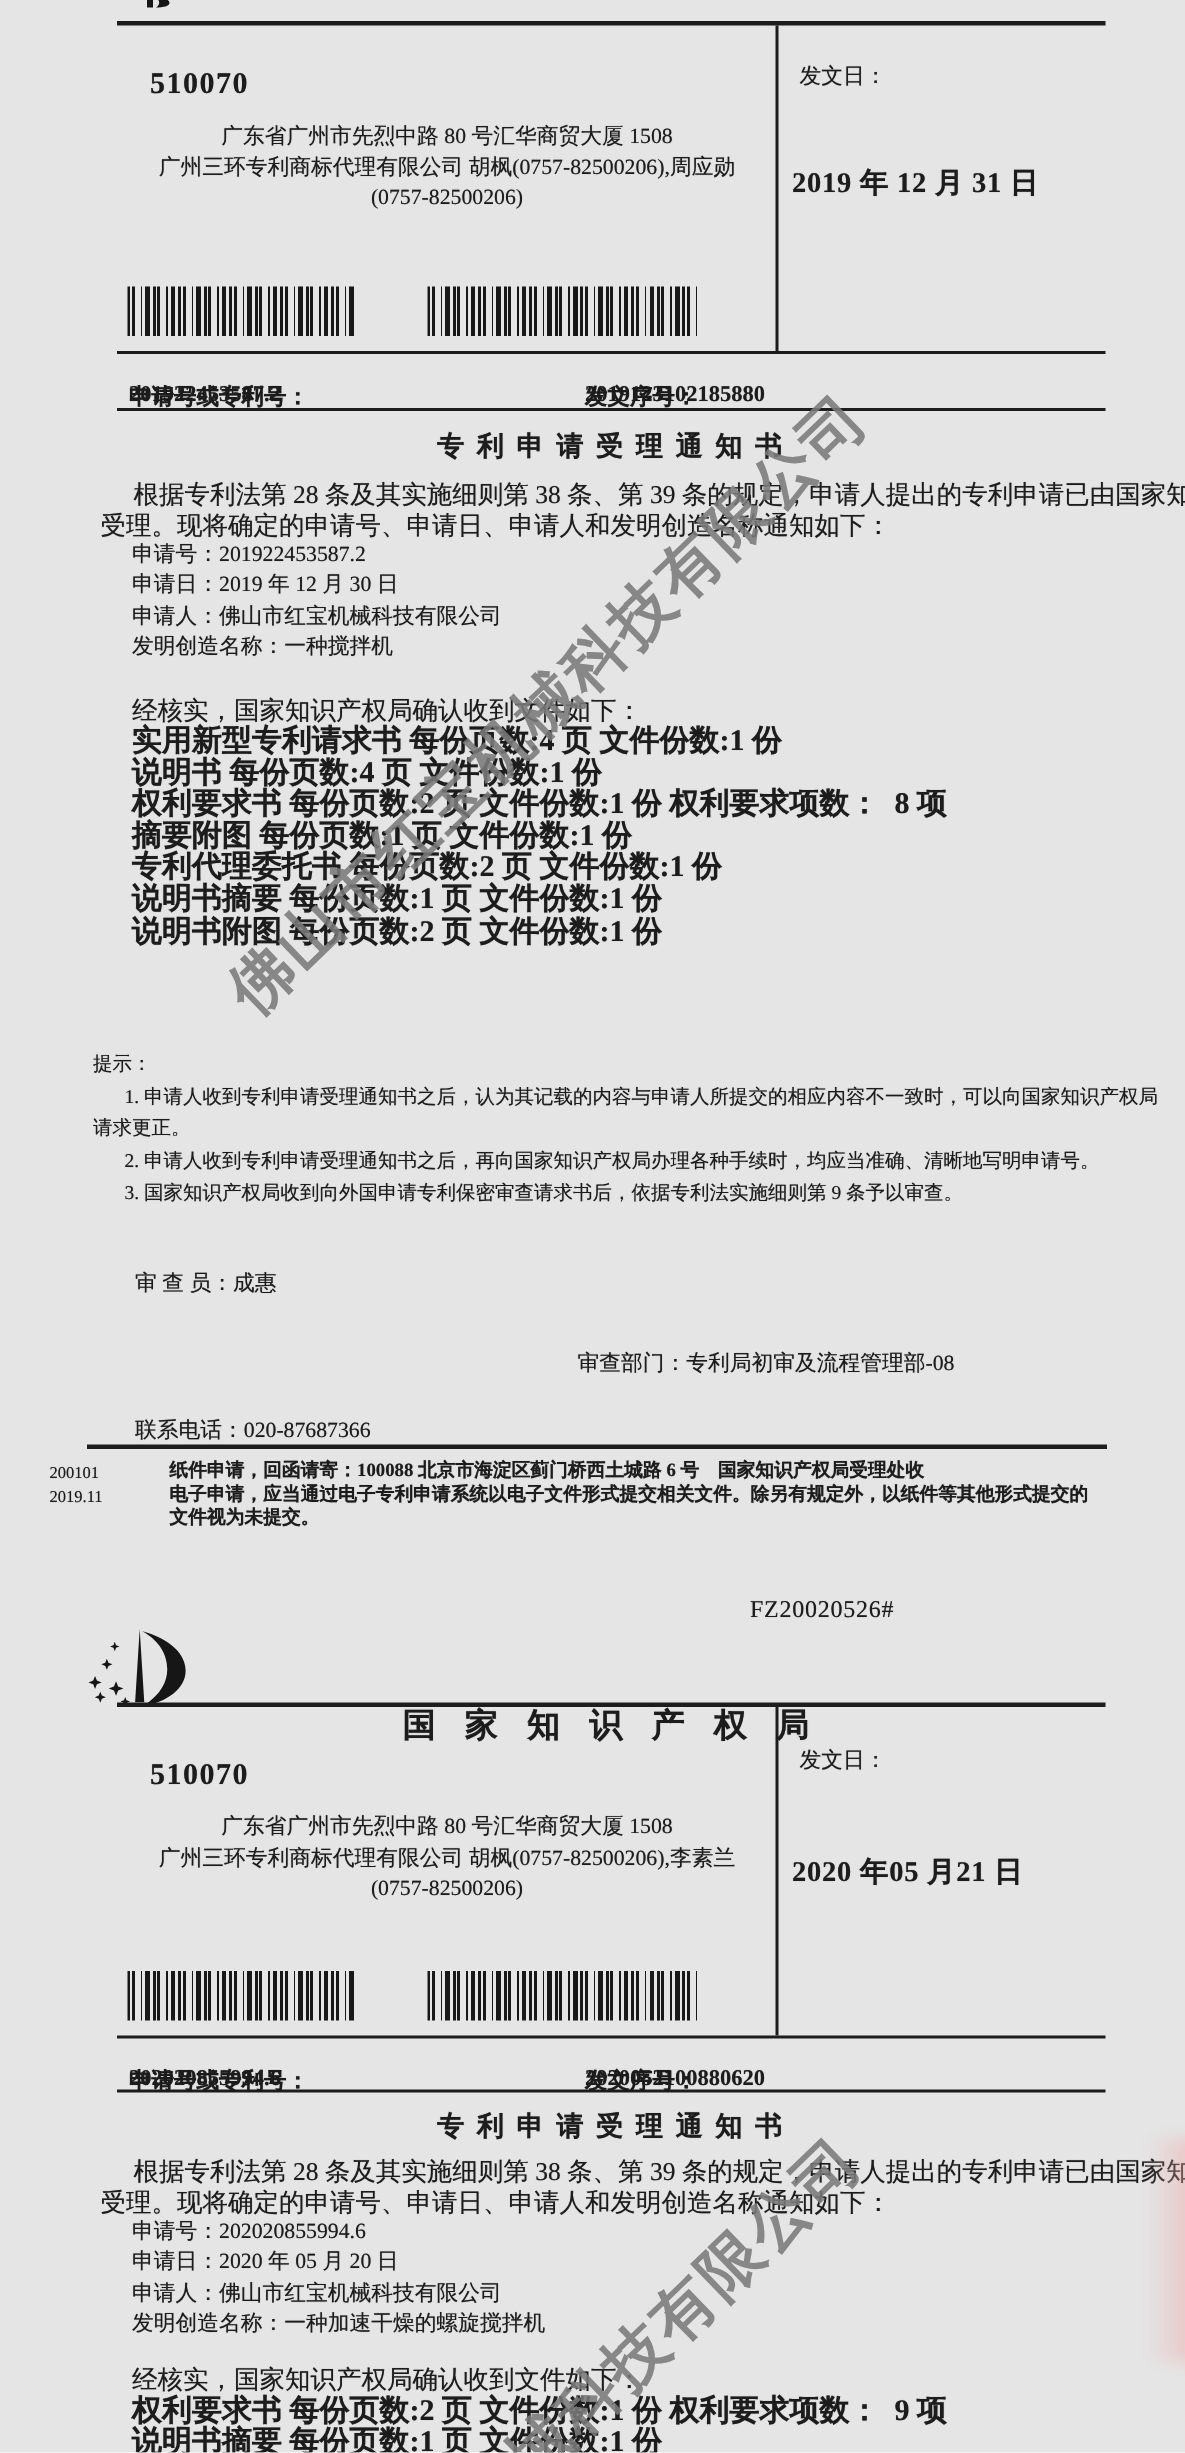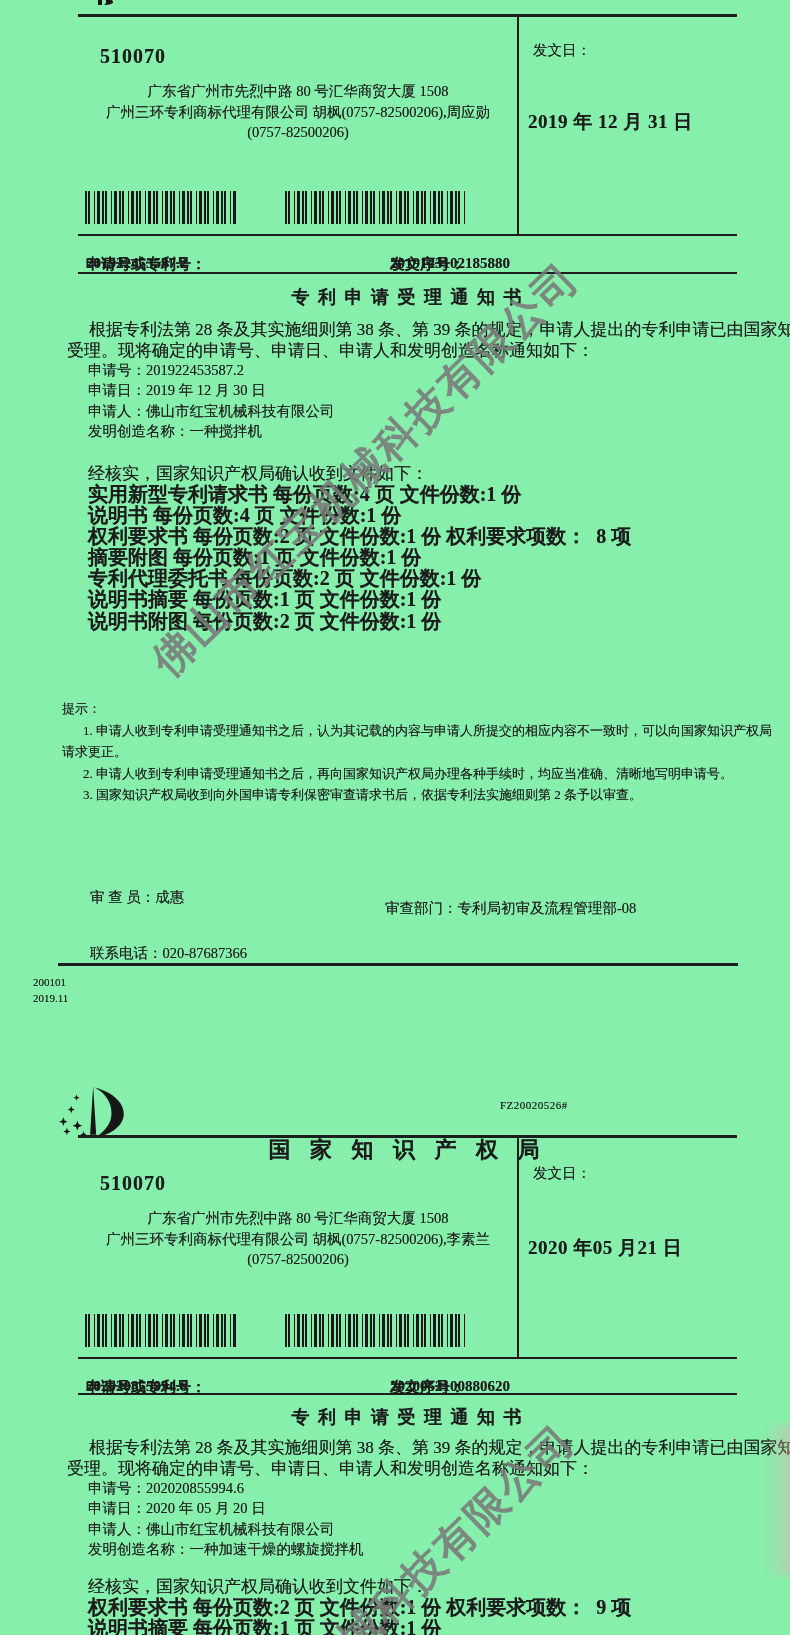--- a/index.html
+++ b/index.html
@@ -1,18 +1,18 @@
 <!DOCTYPE html>
 <html><head>
 <meta charset="utf-8">
 <style>
   html,body{margin:0;padding:0;background:#ffffff;}
   .page{
     position:relative;width:790px;height:1635px;overflow:hidden;
-    background:#86efac;color:#1c1c1c;
+    background:#e5e5e5;color:#1c1c1c;
     font-family:"Liberation Serif","DejaVu Serif",serif;
     text-shadow:0 0 0.5px rgba(20,20,20,0.55);
   }
   .abs{position:absolute;white-space:nowrap;}
   
   .hdrbox{position:absolute;left:78px;width:659px;border-top:3px solid #1d1d1d;border-bottom:2px solid #1d1d1d;}
   .hdrbox .divider{position:absolute;top:0;bottom:0;left:439px;width:2px;background:#1d1d1d;}
   .postal{font-size:20px;font-weight:bold;letter-spacing:1px;}
   .addr{position:absolute;left:10px;width:420px;text-align:center;font-size:14.5px;white-space:nowrap;}
   .addr div{line-height:20.5px;}
@@ -31,21 +31,21 @@
   .body-line{font-size:17px;line-height:21px;white-space:nowrap;}
   .indent{padding-left:22px;}
   .fields div{font-size:14.5px;line-height:20.4px;white-space:nowrap;}
   .recvlist div{font-size:20px;line-height:21.1px;white-space:nowrap;font-weight:bold;}
   .tips div{font-size:13px;line-height:21.6px;white-space:nowrap;}
   .tips .tindent{padding-left:21px;}
   .exam{font-size:14.5px;}
   .rule{position:absolute;background:#1d1d1d;}
   .footer-codes div{font-size:11px;line-height:15.5px;}
   .footer-text div{font-size:12.5px;line-height:15.5px;font-weight:600;white-space:nowrap;}
-  .form-code{font-size:11px;letter-spacing:0.5px;margin-top:34px;}
+  .form-code{font-size:16px;letter-spacing:0.5px;}
   .agency-title{position:absolute;left:78px;width:659px;text-align:center;font-size:22px;font-weight:bold;letter-spacing:7px;white-space:nowrap;}
   .watermark{
     position:absolute;transform:rotate(-44deg);transform-origin:0 0;
     font-family:"Liberation Sans","DejaVu Sans",sans-serif;
     font-size:42px;font-weight:bold;letter-spacing:2px;
     color:rgba(122,122,122,0.88);white-space:nowrap;z-index:6;text-shadow:none;
   }
   .tint-pink{position:absolute;right:-8px;top:1425px;width:34px;height:150px;
     background:linear-gradient(to left,rgba(236,168,168,0.55),rgba(236,168,168,0));
     filter:blur(5px);z-index:7;}
@@ -113,33 +113,38 @@
     <div>专利代理委托书 每份页数:2 页 文件份数:1 份</div>
     <div>说明书摘要 每份页数:1 页 文件份数:1 份</div>
     <div>说明书附图 每份页数:2 页 文件份数:1 份</div>
   </div>
 
   <div class="abs tips" style="left:62px;top:698px;">
     <div>提示：</div>
     <div class="tindent">1. 申请人收到专利申请受理通知书之后，认为其记载的内容与申请人所提交的相应内容不一致时，可以向国家知识产权局</div>
     <div>请求更正。</div>
     <div class="tindent">2. 申请人收到专利申请受理通知书之后，再向国家知识产权局办理各种手续时，均应当准确、清晰地写明申请号。</div>
-    <div class="tindent">3. 国家知识产权局收到向外国申请专利保密审查请求书后，依据专利法实施细则第 2 条予以审查。</div>
-  </div>
-
-  <div class="abs exam" style="left:90px;top:888px;text-align:center;"><span>审 查 员：</span><span>成惠</span></div>
+    <div class="tindent">3. 国家知识产权局收到向外国申请专利保密审查请求书后，依据专利法实施细则第 9 条予以审查。</div>
+  </div>
+
+  <div class="abs exam" style="left:90px;top:846px;text-align:center;"><span>审 查 员：</span><span>成惠</span></div>
   <div class="abs exam" style="left:385px;top:899px;"><span>审查部门：</span><span>专利局初审及流程管理部-08</span></div>
 
   <div class="abs exam" style="left:90px;top:944px;"><span>联系电话：</span><span>020-87687366</span></div>
 
   <div class="rule" style="left:58px;top:963px;width:680px;height:2.5px;"></div>
 
   <div class="abs footer-codes" style="left:33px;top:975px;">
     <div>200101</div>
     <div>2019.11</div>
+  </div>
+  <div class="abs footer-text" style="left:113px;top:973px;">
+    <div>纸件申请，回函请寄：100088 北京市海淀区蓟门桥西土城路 6 号　国家知识产权局受理处收</div>
+    <div>电子申请，应当通过电子专利申请系统以电子文件形式提交相关文件。除另有规定外，以纸件等其他形式提交的</div>
+    <div>文件视为未提交。</div>
   </div>
 
   <div class="watermark" style="left:140px;top:648px;">佛山市红宝机械科技有限公司</div>
 
   <div class="abs form-code" style="left:500px;top:1065px;">FZ20020526#</div>
 
   <svg class="cnipa-logo" width="80" height="56" viewBox="0 0 90 64">
     <g fill="#161616">
       <polygon points="44,2 47.5,58 40.5,58"></polygon>
       <path d="M46,4 C68,10 79,22 79,34 C79,48 64,58 47,61 C60,52 65,43 65,33 C65,20 57,10 46,4 Z"></path>

